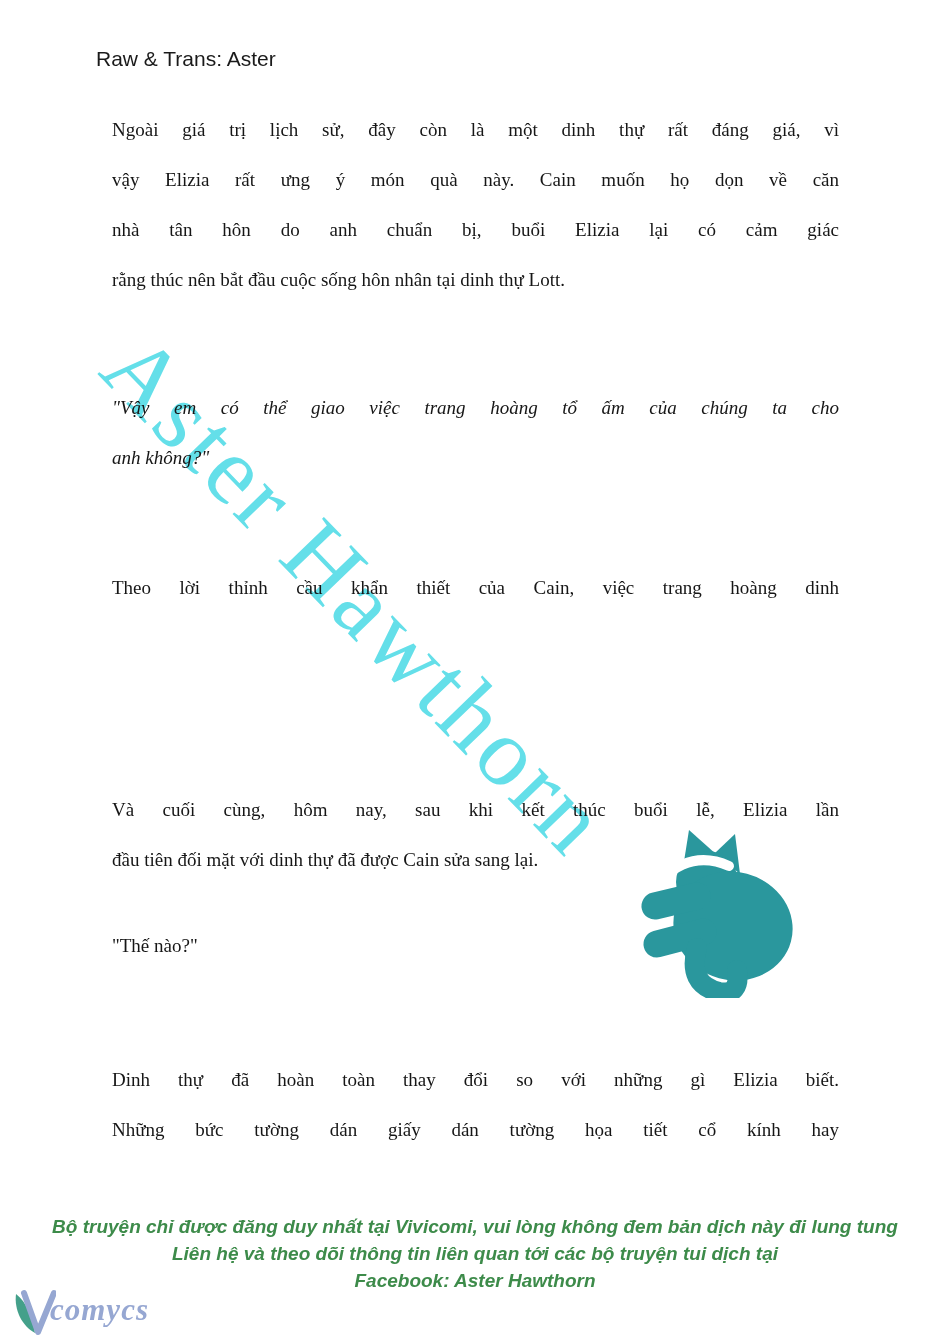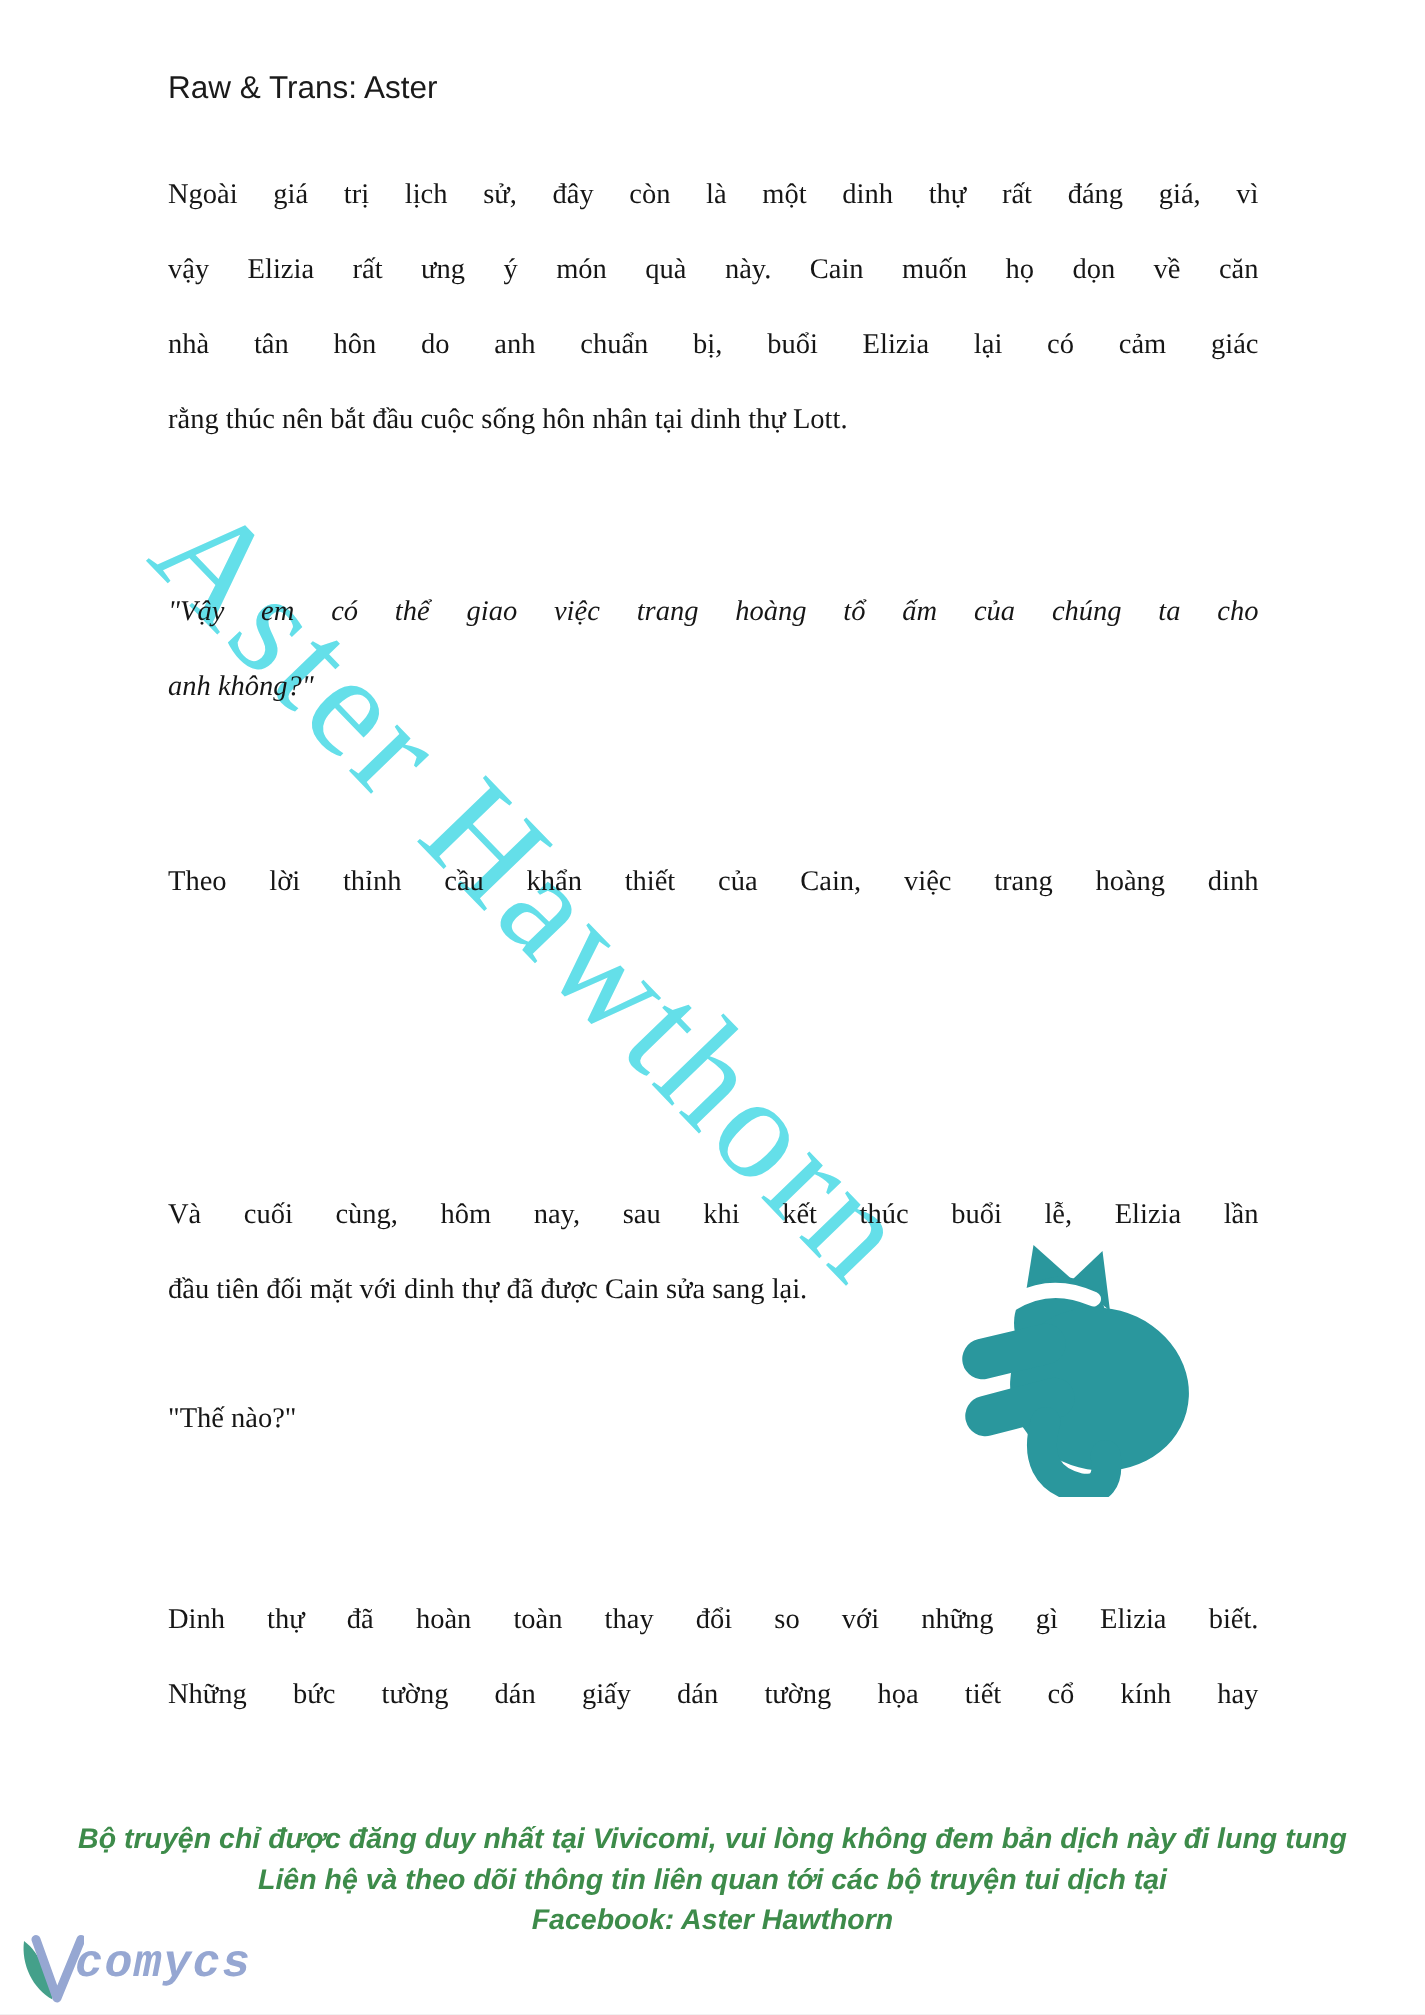--- a/index.html
+++ b/index.html
@@ -12,21 +12,21 @@
   html,body{margin:0;padding:0;background:#e8e8e8;}
   #page{
     position:relative;
     width:950px;height:1343px;
     background:#ffffff;
     overflow:hidden;
     font-family:"Liberation Serif", serif;
   }
   
   #credit-header{
-    position:absolute;left:112px;top:47px;
+    position:absolute;left:96px;top:47px;
     font-family:"Liberation Sans", sans-serif;
     font-size:21px;line-height:24px;color:#1a1a1a;
     z-index:3;white-space:nowrap;
   }
   
   #watermark{
     position:absolute;left:160px;top:312px;
     font-family:"Liberation Serif", serif;
     font-size:97px;letter-spacing:4px;
     color:var(--wm-color);
@@ -61,21 +61,21 @@
     font-family:"Liberation Sans", sans-serif;
     font-style:italic;font-weight:bold;
     font-size:19px;line-height:27px;
     color:var(--footer-color);
     margin-top:12px;
   }
   
   #logo{
     position:absolute;left:12px;top:1286px;height:54px;
     display:flex;align-items:flex-start;z-index:3;
-    font-family:Liberation Mono, monospace;
+    font-family:Liberation Serif, serif;
     font-style:italic;font-weight:bold;
   }
   #logo .v-mark{width:44px;height:52px;flex:0 0 auto;}
   #logo .logo-rest{
     color:var(--logo-blue);
     font-size:31px;line-height:48px;
     letter-spacing:1px;
     margin-left:-6px;
   }
 </style>

